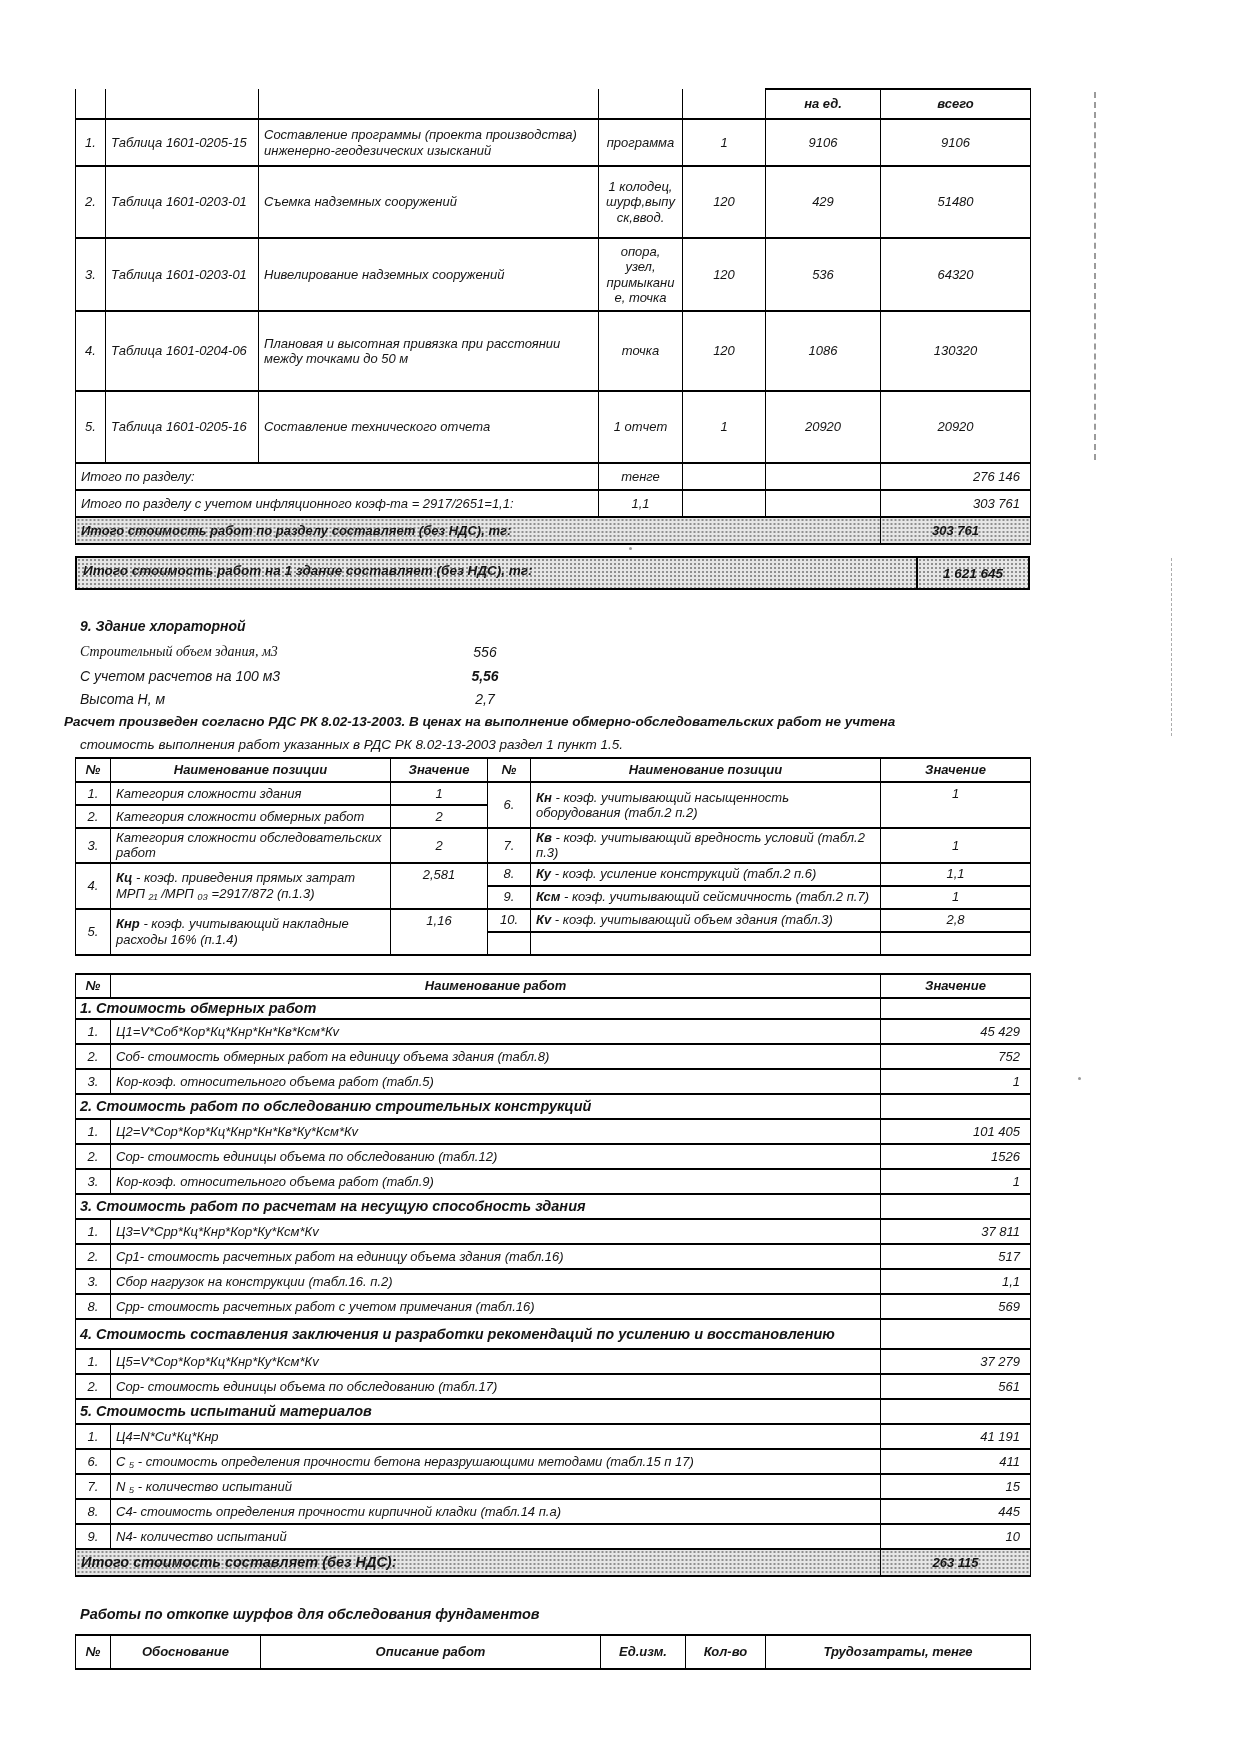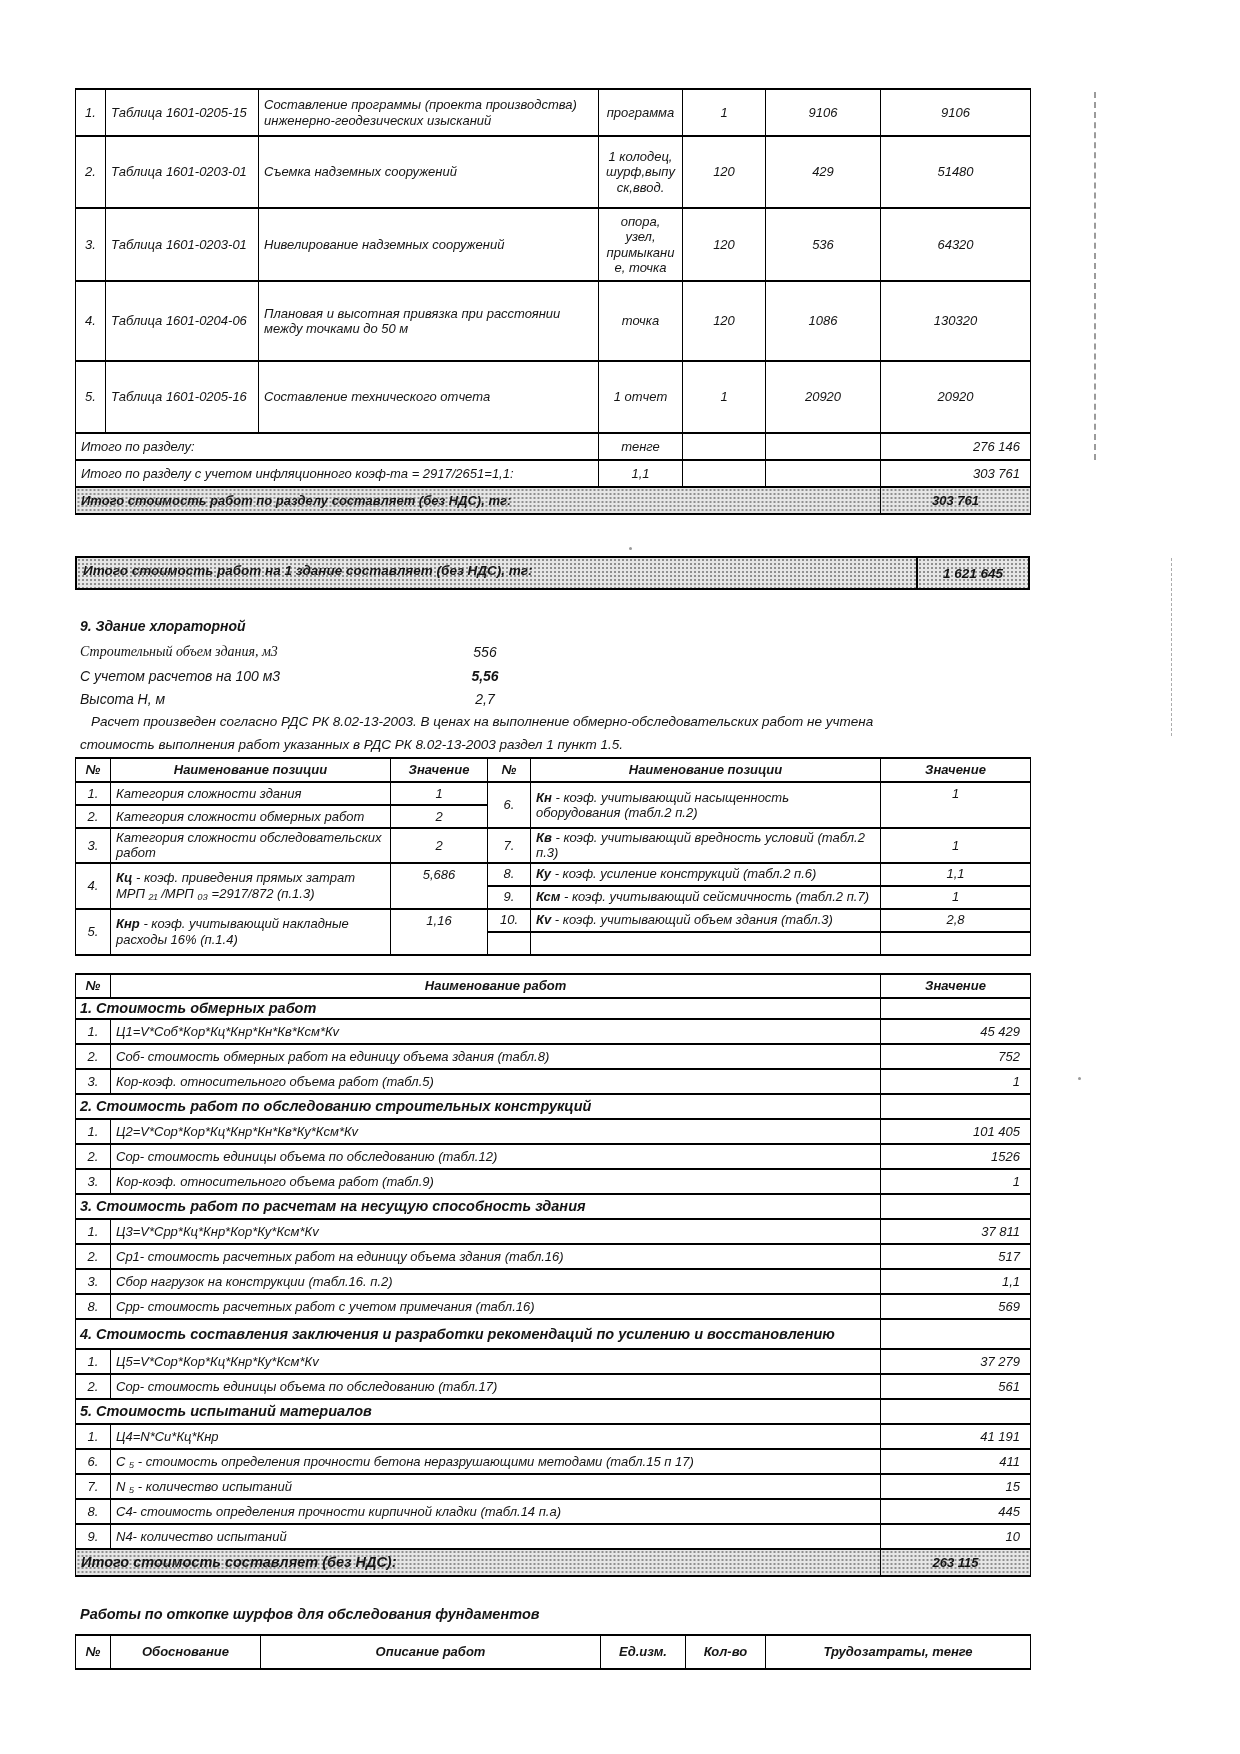--- a/index.html
+++ b/index.html
@@ -56,20 +56,29 @@
     <colgroup>
       <col style="width:30px">
         <col style="width:153px">
         <col style="width:340px">
       <col style="width:84px">
         <col style="width:83px">
         <col style="width:115px">
         <col style="width:150px">
     </colgroup>
     <tbody>
+        <tr class="partial" style="height:30px;">
+      <td class="nt"></td>
+      <td class="nt"></td>
+      <td class="nt"></td>
+      <td class="nt"></td>
+      <td class="nt"></td>
+      <td class="wt c b">на ед.</td>
+      <td class="wt c b">всего</td>
+    </tr>
     <tr style="height:47px;">
       <td class="c">1.</td>
       <td>Таблица 1601-0205-15</td>
       <td>Составление программы (проекта производства) инженерно-геодезических изысканий</td>
       <td class="c">программа</td>
       <td class="c">1</td>
       <td class="c">9106</td>
       <td class="c">9106</td>
     </tr>
     <tr style="height:72px;">
@@ -138,21 +147,21 @@
 
   <div class="abs param-label" style="left:80px;top:644px;font-family:Liberation Serif, serif;">Строительный объем здания, м3</div>
   <div class="abs param-value" style="left:420px;top:644px;">556</div>
 
   <div class="abs param-label" style="left:80px;top:668px;">С учетом расчетов на 100 м3</div>
   <div class="abs param-value b" style="left:420px;top:668px;">5,56</div>
 
   <div class="abs param-label" style="left:80px;top:691px;">Высота Н, м</div>
   <div class="abs param-value" style="left:420px;top:691px;">2,7</div>
 
-  <div class="abs note" style="left:91px;top:714px;width:1060px;">Расчет произведен согласно РДС РК 8.02-13-2003. В ценах на выполнение обмерно-обследовательских работ не учтена</div>
+  <div class="abs note" style="left:64px;top:714px;width:1060px;font-weight:bold;">Расчет произведен согласно РДС РК 8.02-13-2003. В ценах на выполнение обмерно-обследовательских работ не учтена</div>
   <div class="abs note" style="left:80px;top:737px;width:1060px;">стоимость выполнения работ указанных в РДС РК 8.02-13-2003 раздел 1 пункт 1.5.</div>
 
   <table style="left:75px;top:757px;width:955px;font-size:12.5px;">
     <colgroup>
       <col style="width:35px">
         <col style="width:280px">
         <col style="width:97px">
       <col style="width:43px">
         <col style="width:350px">
         <col style="width:150px">
@@ -183,21 +192,21 @@
       <td class="c">3.</td>
       <td>Категория сложности обследовательских работ</td>
       <td class="c">2</td>
       <td class="c">7.</td>
       <td><span class="b">Кв</span><span> - коэф. учитывающий вредность условий (табл.2 п.3)</span></td>
       <td class="c">1</td>
     </tr>
     <tr style="height:23px;">
       <td class="c" rowspan="2">4.</td>
       <td rowspan="2"><span class="b">Кц</span><span> - коэф. приведения прямых затрат МРП ₂₁ /МРП ₀₃ =2917/872 (п.1.3)</span></td>
-      <td class="c vt" rowspan="2">5,686</td>
+      <td class="c vt" rowspan="2">2,581</td>
       <td class="c">8.</td>
       <td><span class="b">Ку</span><span> - коэф. усиление конструкций (табл.2 п.6)</span></td>
       <td class="c">1,1</td>
     </tr>
     <tr style="height:23px;">
       <td class="c">9.</td>
       <td><span class="b">Ксм</span><span> - коэф. учитывающий сейсмичность (табл.2 п.7)</span></td>
       <td class="c">1</td>
     </tr>
     <tr style="height:23px;">

